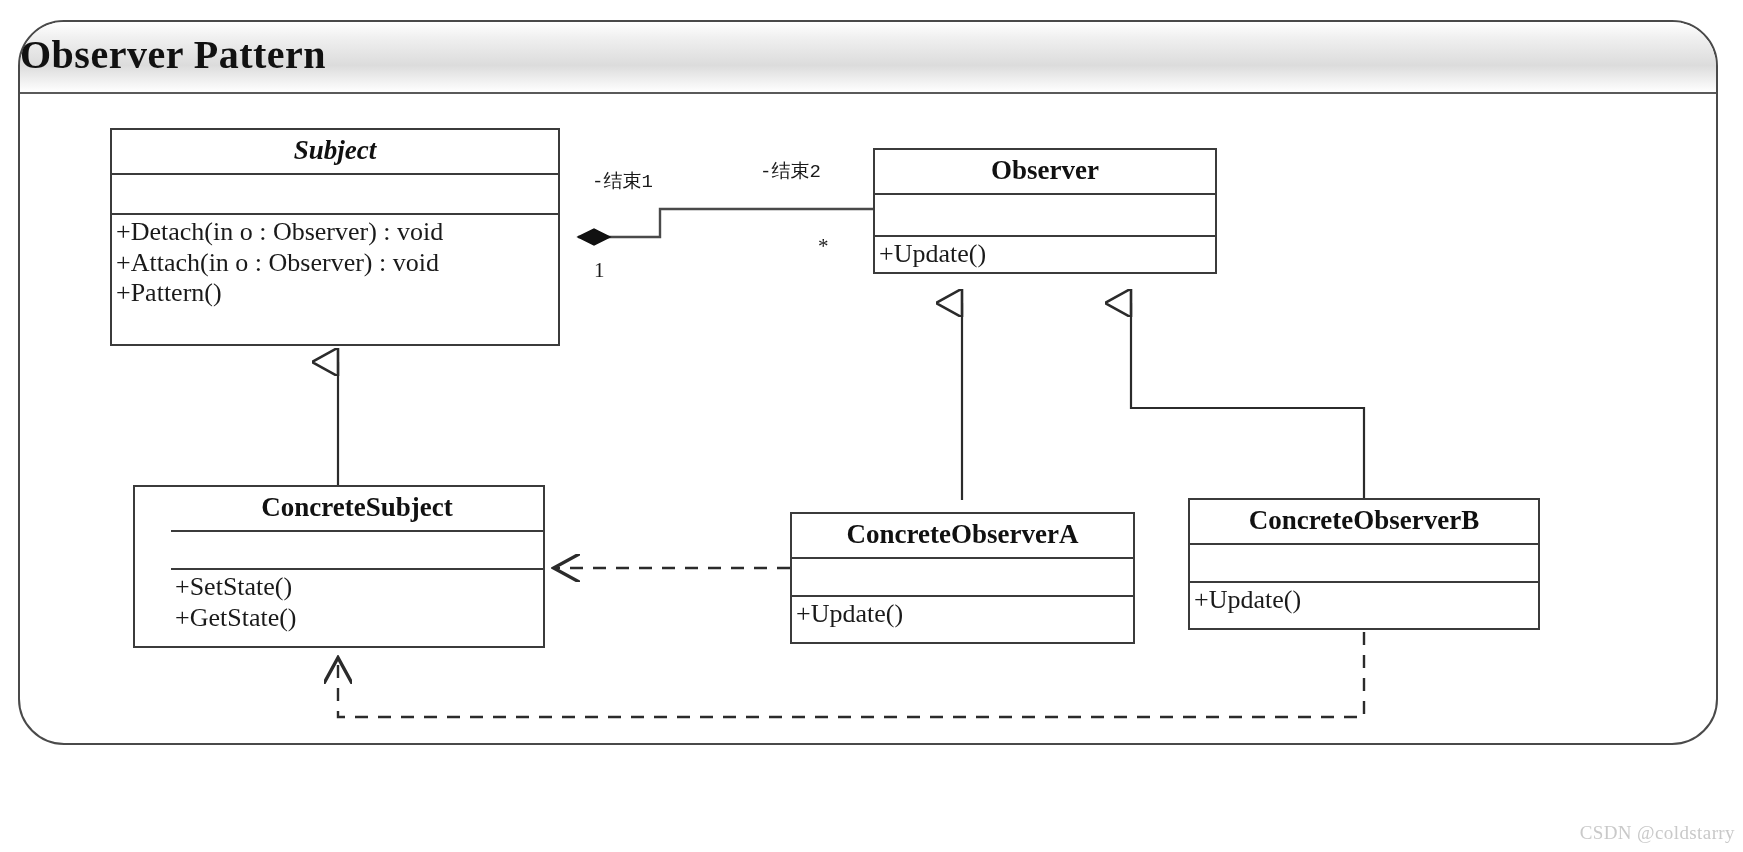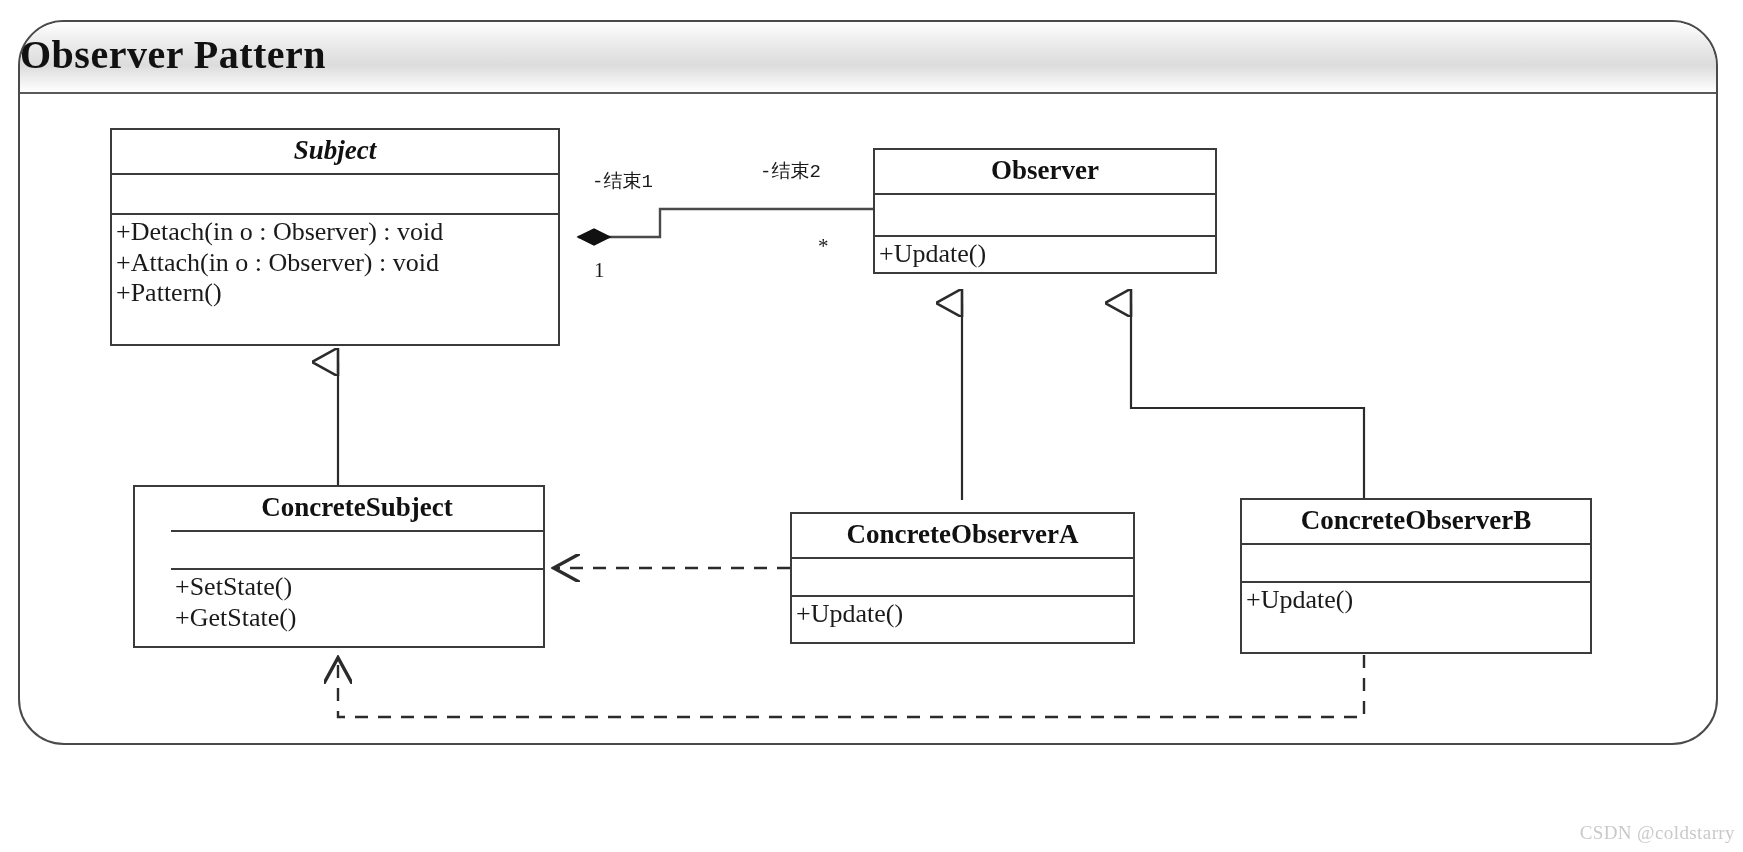--- a/index.html
+++ b/index.html
@@ -210,21 +210,21 @@
   </div>
 
   <div class="uml-class" style="left:790px; top:500px; width:345px; height:132px;margin-top:12px;">
     <div class="uml-name">ConcreteObserverA</div>
     <div class="uml-attrs" style="min-height:28px;"></div>
     <div class="uml-ops">
       <div class="uml-op">+Update()</div>
     </div>
   </div>
 
-  <div class="uml-class" style="left:1240px; top:498px; width:352px; height:156px;">
+  <div class="uml-class" style="left:1188px; top:498px; width:352px; height:132px;">
     <div class="uml-name">ConcreteObserverB</div>
     <div class="uml-attrs" style="min-height:28px;"></div>
     <div class="uml-ops">
       <div class="uml-op">+Update()</div>
     </div>
   </div>
 
   <div id="watermark">CSDN @coldstarry</div>
 
 </div>

